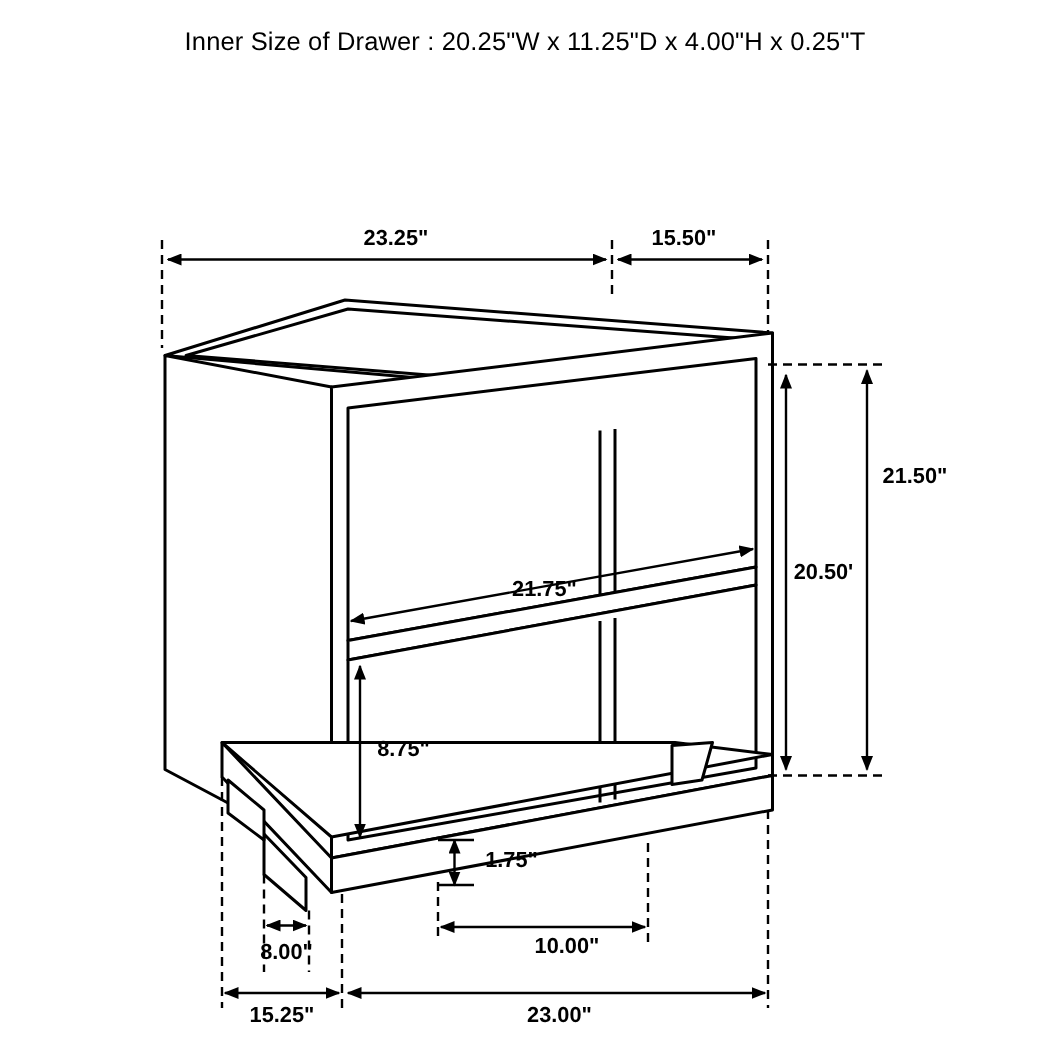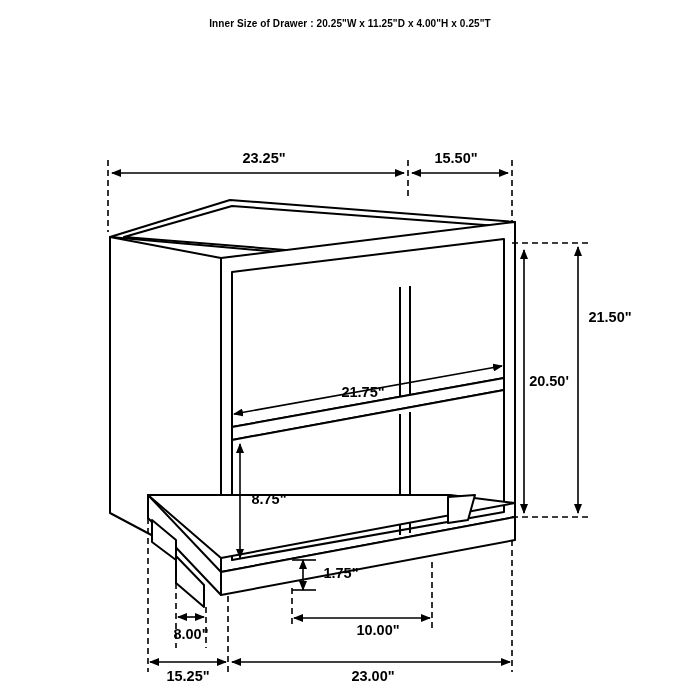--- a/index.html
+++ b/index.html
@@ -18,22 +18,22 @@
     position: relative;
     width: 700px;
     height: 700px;
   }
   #title {
     position: absolute;
     top: 18px;
     left: 0;
     width: 700px;
     text-align: center;
-    font-size: 10px;
-    font-weight: bold;
+    font-size: 17px;
+    font-weight: normal;
     letter-spacing: 0.1px;
     color: #000000;
   }
   svg#drawing {
     position: absolute;
     top: 0;
     left: 0;
   }
   .dimtext {
     font-family: "Liberation Sans", sans-serif;

